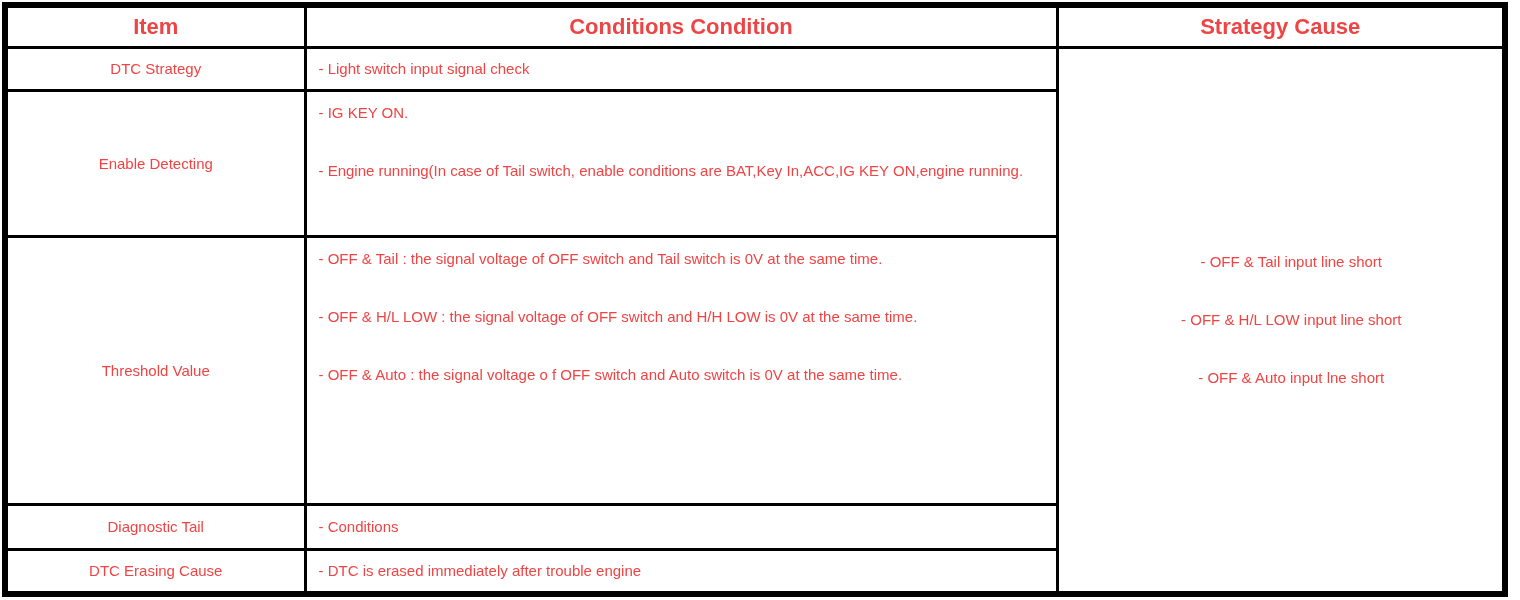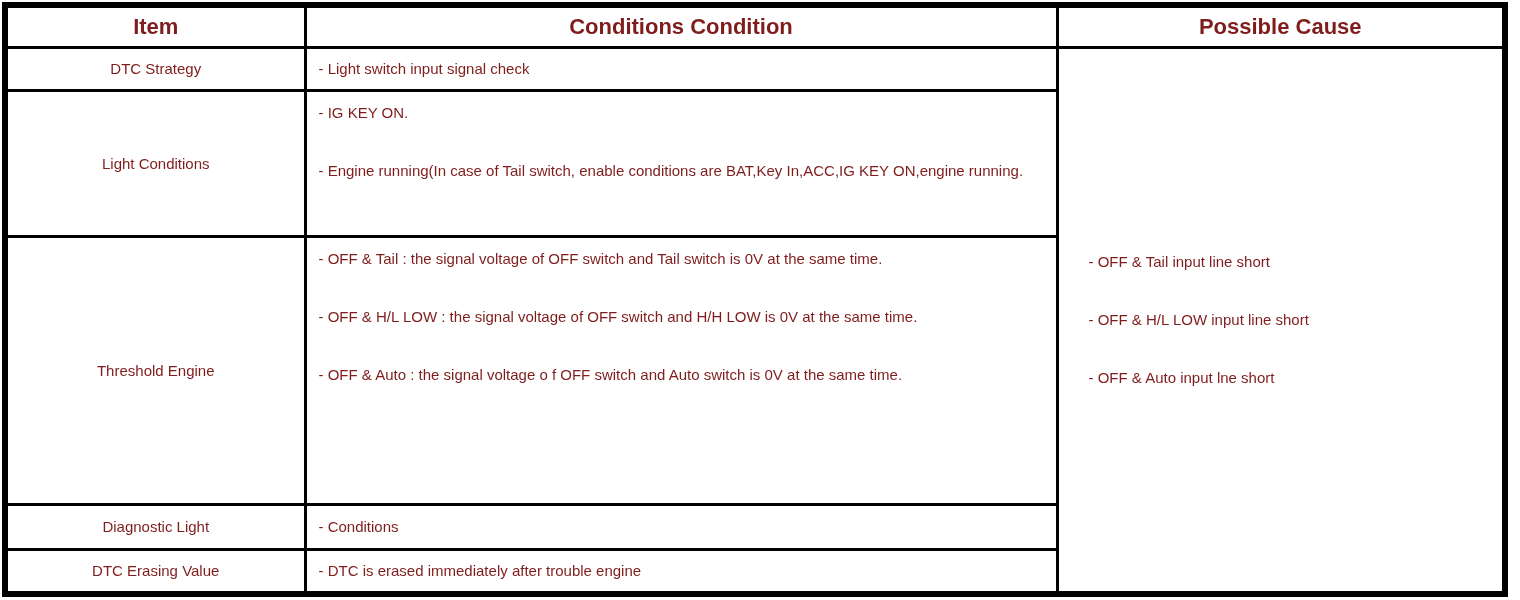--- a/index.html
+++ b/index.html
@@ -7,21 +7,21 @@
     padding: 0;
     background: #ffffff;
   }
   .page {
     position: relative;
     width: 1520px;
     height: 600px;
     background: #ffffff;
     overflow: hidden;
     font-family: "Liberation Sans", sans-serif;
-    color: #7f1d1d;
+    color: #ef4444;
   }
   table.dtc-table {
     position: absolute;
     left: 2px;
     top: 2px;
     width: 1506px;
     height: 595px;
     border-collapse: collapse;
     table-layout: fixed;
     border: 6px solid #000000;
@@ -50,21 +50,21 @@
     text-align: left;
     vertical-align: top;
     padding: 11px 8px 16px 12px;
   }
   td.cond-cell.middle {
     vertical-align: middle;
     padding-top: 2px;
     padding-bottom: 2px;
   }
   td.cause-cell {
-    text-align: left;
+    text-align: center;
     vertical-align: middle;
     padding: 8px 8px 8px 30px;
   }
   p.bullet {
     margin: 0 0 37px 0;
     padding-left: 13px;
     text-indent: -13px;
   }
   p.bullet:last-child {
     margin-bottom: 0;
@@ -82,60 +82,60 @@
   <table class="dtc-table">
     <colgroup>
       <col style="width:300px">
       <col style="width:752px">
       <col>
     </colgroup>
     <tbody>
       <tr class="row-header">
         <th>Item</th>
         <th>Conditions Condition</th>
-        <th>Possible Cause</th>
+        <th>Strategy Cause</th>
       </tr>
 
       <tr class="row-strategy">
         <td class="item-cell">DTC Strategy</td>
         <td class="cond-cell middle">
           <p class="bullet">- Light switch input signal check</p>
         </td>
         <td class="cause-cell" rowspan="5">
           <p class="bullet">- OFF &amp; Tail input line short</p>
           <p class="bullet">- OFF &amp; H/L LOW input line short</p>
           <p class="bullet">- OFF &amp; Auto input lne short</p>
         </td>
       </tr>
 
       <tr class="row-enable">
-        <td class="item-cell">Light Conditions</td>
+        <td class="item-cell">Enable Detecting</td>
         <td class="cond-cell">
           <p class="bullet">- IG KEY ON.</p>
           <p class="bullet">- Engine running(In case of Tail switch, enable conditions are BAT,Key In,ACC,IG KEY ON,engine running.</p>
         </td>
       </tr>
 
       <tr class="row-threshold">
-        <td class="item-cell">Threshold Engine</td>
+        <td class="item-cell">Threshold Value</td>
         <td class="cond-cell">
           <p class="bullet">- OFF &amp; Tail : the signal voltage of OFF switch and Tail switch is 0V at the same time.</p>
           <p class="bullet">- OFF &amp; H/L LOW : the signal voltage of OFF switch and H/H LOW is 0V at the same time.</p>
           <p class="bullet">- OFF &amp; Auto : the signal voltage o f OFF switch and Auto switch is 0V at the same time.</p>
         </td>
       </tr>
 
       <tr class="row-diag">
-        <td class="item-cell">Diagnostic Light</td>
+        <td class="item-cell">Diagnostic Tail</td>
         <td class="cond-cell middle">
           <p class="bullet">- Conditions</p>
         </td>
       </tr>
 
       <tr class="row-erase">
-        <td class="item-cell">DTC Erasing Value</td>
+        <td class="item-cell">DTC Erasing Cause</td>
         <td class="cond-cell middle">
           <p class="bullet">- DTC is erased immediately after trouble engine</p>
         </td>
       </tr>
     </tbody>
   </table>
 </div>
 
 </body></html>

